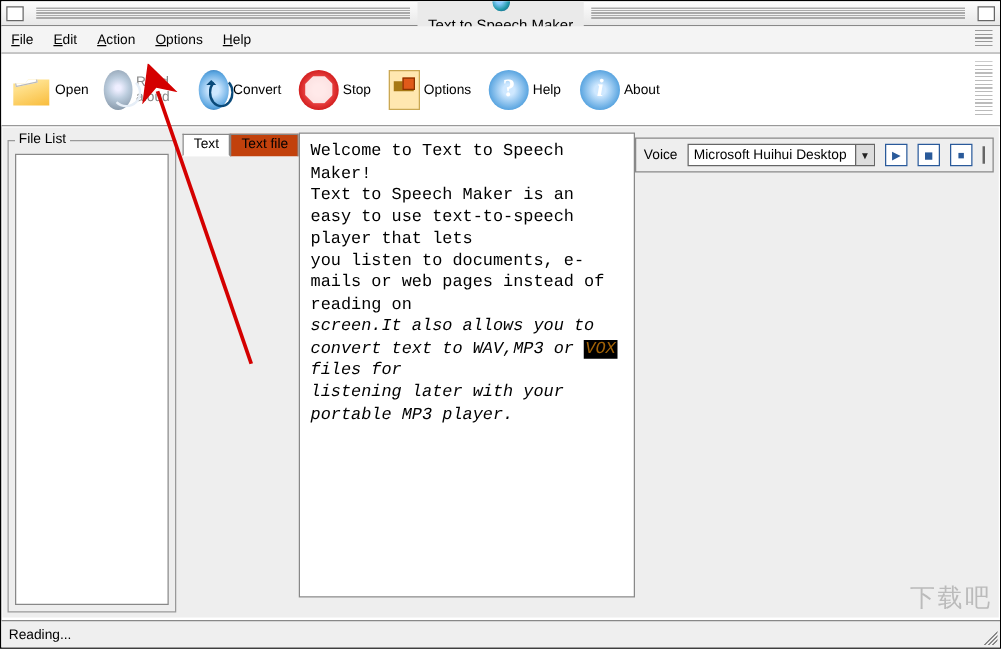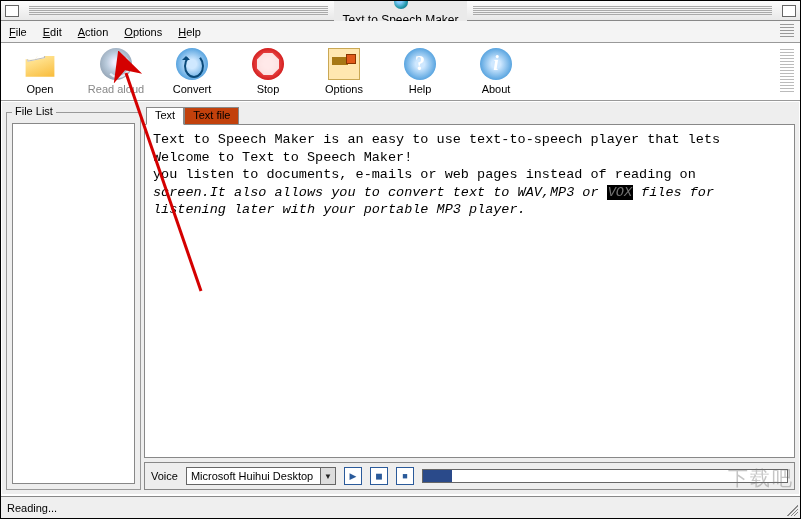--- a/index.html
+++ b/index.html
@@ -63,21 +63,21 @@
     background: #fff;
     border-bottom: 1px solid #999;
     display: flex;
     padding: 4px 6px;
     gap: 10px;
     position: relative;
   }
   .tool-btn {
     width: 66px;
     display: flex;
-    flex-direction: column;
+    flex-direction: row;
     align-items: center;
     justify-content: center;
     gap: 3px;
     font-size: 11px;
     color: #000;
   }
   .tool-btn.disabled { color: #888; }
   .tool-btn .ico { width: 32px; height: 32px; position: relative; }
   .grab2 {
     position:absolute; right:6px; top:6px; width:14px; height:44px;
@@ -109,23 +109,23 @@
     background: #eee;
   }
   .file-list-panel .inner {
     position: absolute;
     top: 10px; left: 5px; right: 5px; bottom: 5px;
     background: #fff;
     border: 1px solid #888;
   }
   .right-area {
     flex: 1;
-    margin: 4px 4px 4px 0;
-    display: flex;
-    flex-direction: column;
+    margin: 4px 4px 16px 0;
+    display: flex;
+    flex-direction: row;
     position: relative;
   }
   .tabs {
     display: flex;
     height: 18px;
     gap: 0;
     padding-left: 2px;
   }
   .tab {
     border: 1px solid #888;
@@ -142,21 +142,21 @@
     background: #fff;
     border: 1px solid #888;
     padding: 6px 8px;
     font-family: "Courier New", monospace;
     font-size: 13.5px;
     line-height: 1.3;
     overflow: hidden;
     position: relative;
   }
   .text-panel .italic { font-style: italic; }
-  .text-panel .highlight { background:#000; color:#737373; padding:0 1px; font-style: italic;}
+  .text-panel .highlight { background:#000; color:#a16207; padding:0 1px; font-style: italic;}
   .bottom-controls {
     height: 28px;
     border: 1px solid #888;
     border-top: 1px solid #888;
     margin-top: 4px;
     background: #eee;
     display: flex;
     align-items: center;
     padding: 0 6px;
     gap: 8px;
@@ -317,22 +317,22 @@
       <div class="inner"></div>
     </div>
   </div>
 
   <div class="right-area">
     <div class="tabs">
       <div class="tab active">Text</div>
       <div class="tab">Text file</div>
     </div>
     <div class="text-panel">
+      <div>Welcome to Text to Speech Maker!</div>
       <div>Text to Speech Maker is an easy to use text-to-speech player that lets</div>
-      <div>Welcome to Text to Speech Maker!</div>
       <div>you listen to documents, e-mails or web pages instead of reading on</div>
       <div>
         <span class="italic">screen.It also allows you to convert text to WAV,MP3 or </span><span class="highlight">VOX</span><span class="italic"> files for</span>
       </div>
       <div class="italic">listening later with your portable MP3 player.</div>
     </div>
 
     <div class="bottom-controls">
       <span>Voice</span>
       <div class="voice-select">

